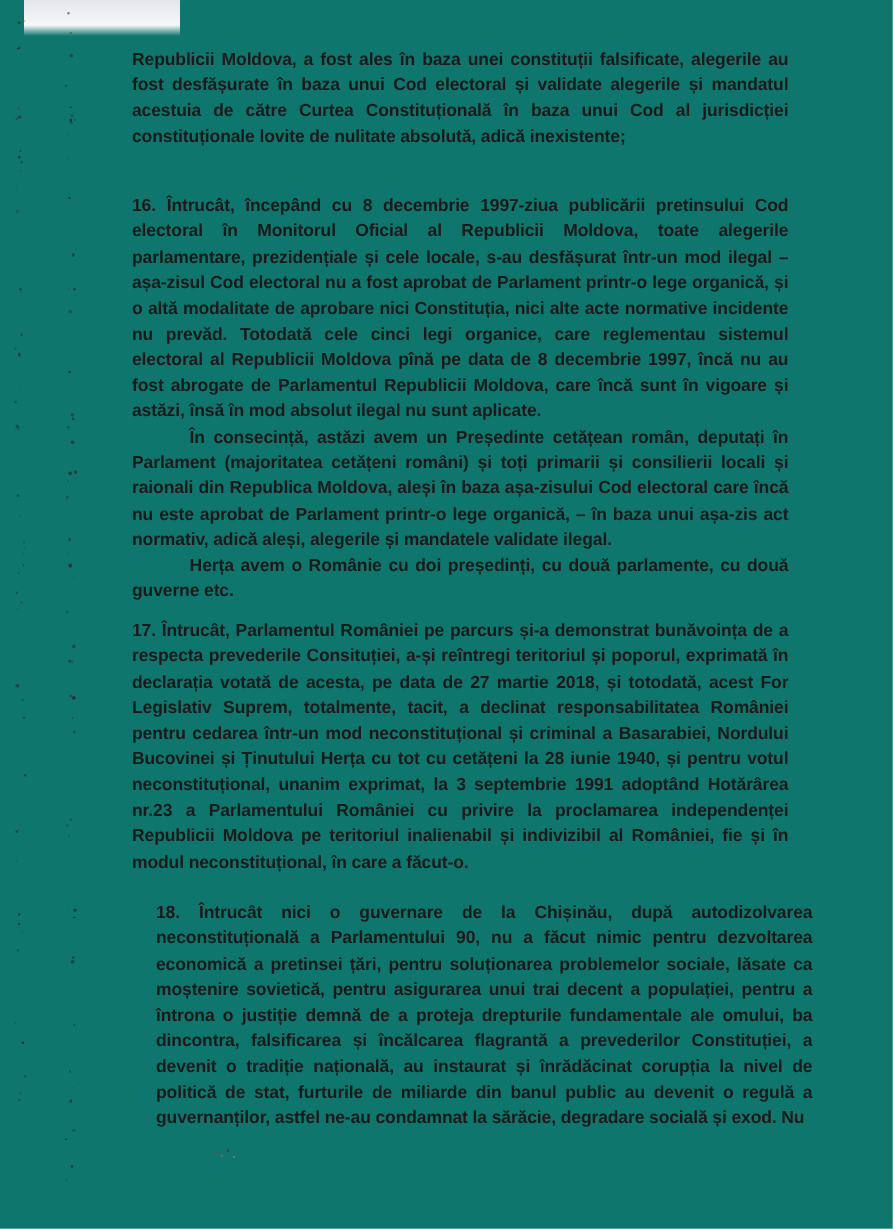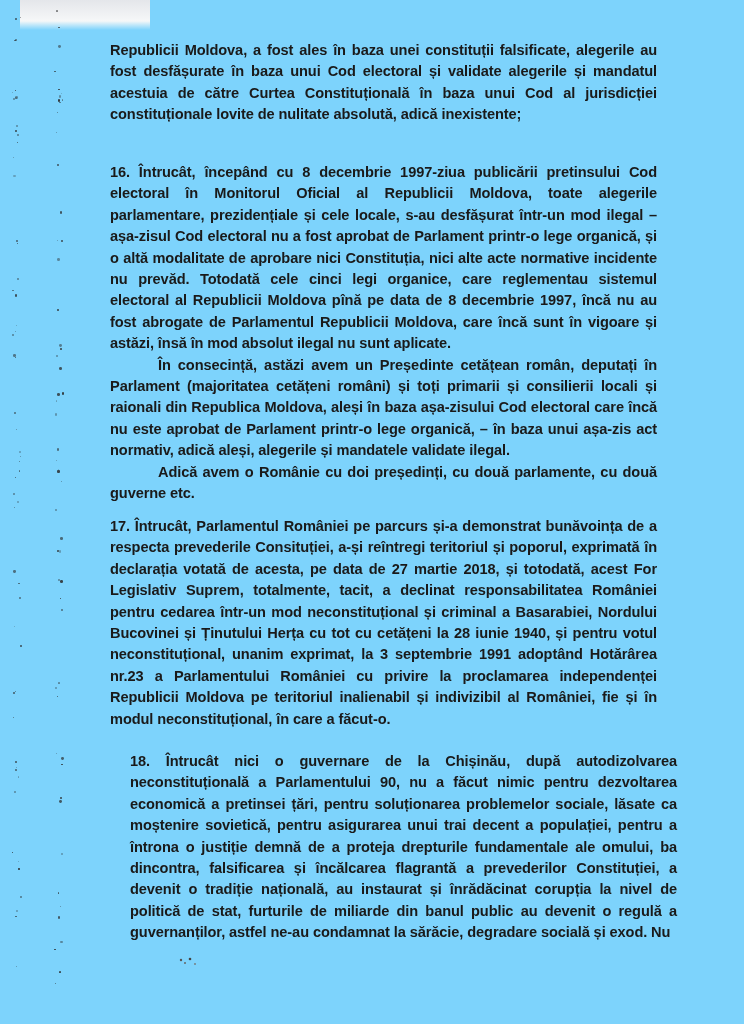--- a/index.html
+++ b/index.html
@@ -4,21 +4,21 @@
 <style>
   html, body { margin: 0; padding: 0; }
   body {
     width: 744px; height: 1024px; overflow: hidden;
     background: #ffffff;
     position: relative;
     font-family: "Liberation Sans", "DejaVu Sans", sans-serif;
   }
   .page {
     position: absolute; left: 0; top: 0; width: 744px; height: 1024px;
-    background: #7dd3fc;
+    background: #0f766e;
   }
   .top-shade {
     position: absolute; left: 20px; top: 0; width: 130px; height: 30px;
     background: linear-gradient(180deg, #e4e6ea 0%, #f6f7f8 70%, rgba(255,255,255,0) 100%);
   }
   .margin-specks { position: absolute; left: 0; top: 0; width: 80px; height: 1024px; }
   .speck { position: absolute; background: #2a2a2a; border-radius: 50%; opacity: .75; }
   .text-block {
     position: absolute; left: 110px; width: 547px;
     color: #1a1a1a; font-size: 14.6px; line-height: 21.4px;
@@ -151,21 +151,21 @@
       <span class="speck" style="left: 59.0437px; top: 101.521px; width: 1.55914px; height: 1.55914px; opacity: 0.57;"></span>
     </div>
 
   <div class="text-block b1">
     <p>Republicii Moldova, a fost ales în baza unei constituții falsificate, alegerile au fost desfășurate în baza unui Cod electoral și validate alegerile și mandatul acestuia de către Curtea Constituțională în baza unui Cod al jurisdicției constituționale lovite de nulitate absolută, adică inexistente;</p>
   </div>
 
   <div class="text-block b2">
     <p>16. Întrucât, începând cu 8 decembrie 1997-ziua publicării pretinsului Cod electoral în Monitorul Oficial al Republicii Moldova, toate alegerile parlamentare, prezidențiale și cele locale, s-au desfășurat într-un mod ilegal – așa-zisul Cod electoral nu a fost aprobat de Parlament printr-o lege organică, și o altă modalitate de aprobare nici Constituția, nici alte acte normative incidente nu prevăd. Totodată cele cinci legi organice, care reglementau sistemul electoral al Republicii Moldova pînă pe data de 8 decembrie 1997, încă nu au fost abrogate de Parlamentul Republicii Moldova, care încă sunt în vigoare și astăzi, însă în mod absolut ilegal nu sunt aplicate.</p>
     <p class="indent">În consecință, astăzi avem un Președinte cetățean român, deputați în Parlament (majoritatea cetățeni români)  și toți primarii și consilierii locali și raionali din Republica Moldova, aleși în baza așa-zisului Cod electoral care încă nu este aprobat de Parlament printr-o lege organică, – în baza unui așa-zis act normativ, adică aleși, alegerile și mandatele validate ilegal.</p>
-    <p class="indent">Adică avem o Românie cu doi președinți, cu două parlamente, cu două guverne etc.</p>
+    <p class="indent">Herța avem o Românie cu doi președinți, cu două parlamente, cu două guverne etc.</p>
   </div>
 
   <div class="text-block b3">
     <p>17. Întrucât, Parlamentul României pe parcurs și-a demonstrat bunăvoința de a respecta prevederile Consituției, a-și reîntregi teritoriul și poporul, exprimată în declarația votată de acesta, pe data de 27 martie 2018, și totodată, acest For Legislativ Suprem, totalmente, tacit, a declinat responsabilitatea României pentru cedarea într-un mod  neconstituțional și criminal a Basarabiei, Nordului Bucovinei și Ținutului Herța cu tot cu cetățeni la 28 iunie 1940, și pentru votul neconstituțional, unanim exprimat, la 3 septembrie 1991 adoptând Hotărârea nr.23 a Parlamentului României cu privire la proclamarea independenței Republicii Moldova pe teritoriul inalienabil și indivizibil al României, fie și în modul neconstituțional, în care a făcut-o.</p>
   </div>
 
   <div class="text-block b4">
     <p>18. Întrucât nici o guvernare de la Chișinău, după autodizolvarea neconstituțională a Parlamentului 90, nu a făcut nimic pentru dezvoltarea economică a pretinsei țări, pentru soluționarea problemelor sociale, lăsate ca moștenire sovietică, pentru asigurarea unui trai decent a populației, pentru a întrona o justiție demnă de a proteja drepturile fundamentale ale omului, ba dincontra, falsificarea și încălcarea flagrantă a prevederilor Constituției, a devenit o tradiție națională, au instaurat și înrădăcinat corupția la nivel de politică de stat, furturile de miliarde din banul public au devenit o regulă a guvernanților, astfel ne-au condamnat la sărăcie, degradare socială și exod. Nu</p>
   </div>
 

